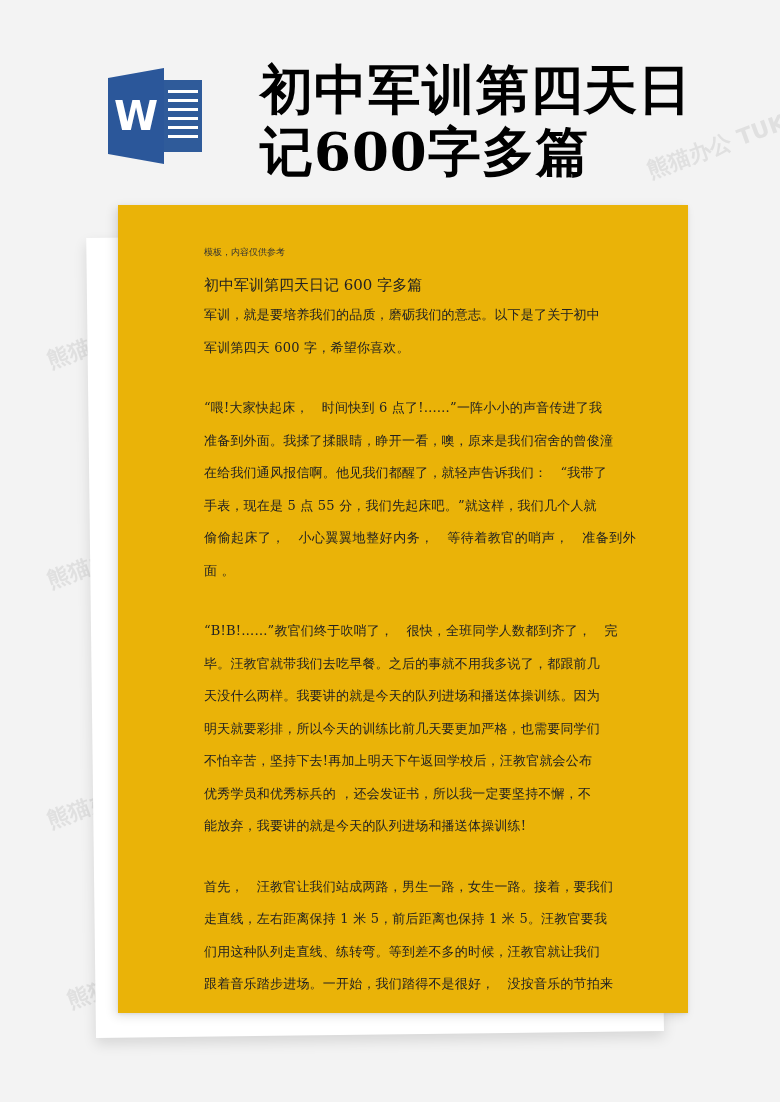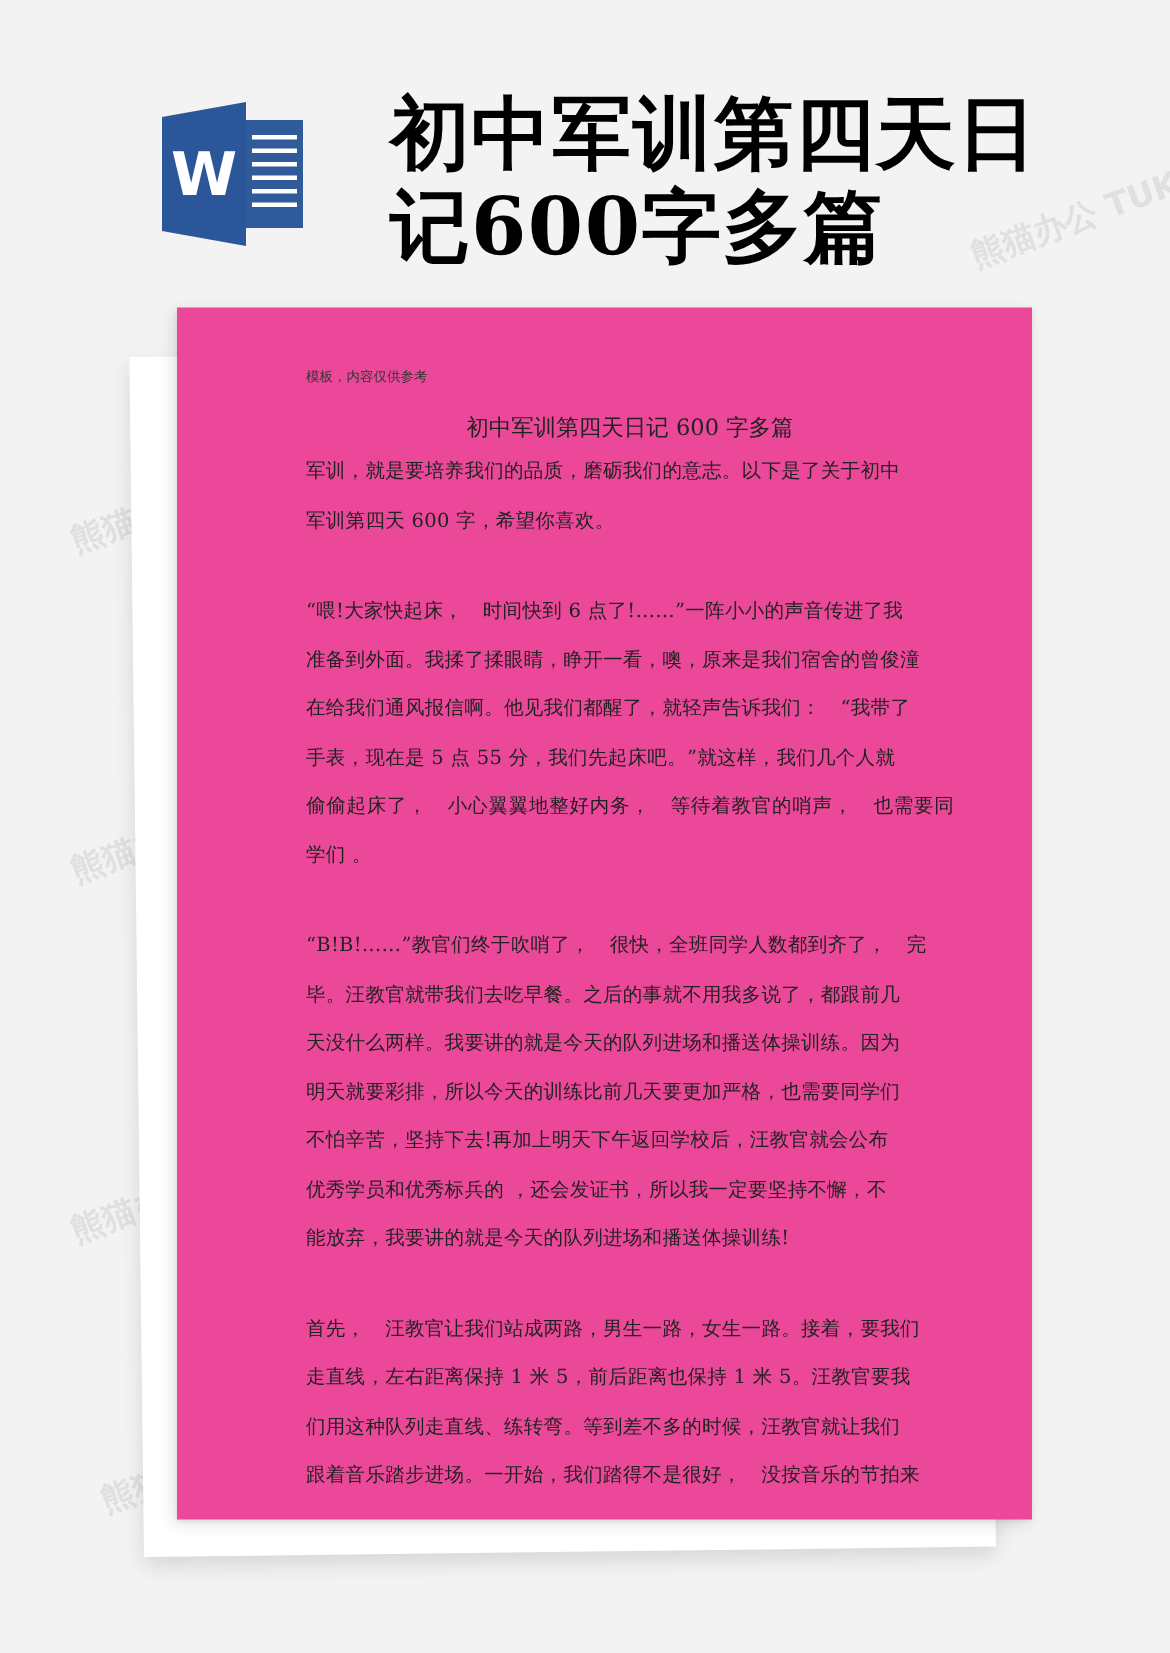--- a/index.html
+++ b/index.html
@@ -30,32 +30,32 @@
     }
     .sheet-back {
       position: absolute; left: 96px; top: 238px; width: 568px; height: 800px;
       background: #fff;
       box-shadow: 0 6px 14px rgba(0,0,0,0.12);
       transform: rotate(-0.7deg);
       transform-origin: left bottom;
     }
     .sheet {
       position: absolute; left: 118px; top: 205px; width: 570px; height: 808px;
-      background: #ec4899;
+      background: #eab308;
       box-shadow: -3px 3px 10px rgba(0,0,0,0.12), 0 1px 3px rgba(0,0,0,0.08);
     }
     .page-content {
       position: absolute; left: 86px; top: 40px; width: 432px;
       color: #222;
     }
     .note {
       font-size: 9px; color: #333; line-height: 14px;
     }
     .doc-title {
-      text-align: center; font-size: 15px; margin-top: 16px; line-height: 20px;
+      font-size: 15px; margin-top: 16px; line-height: 20px;
       color: #222;
     }
     .para {
       font-size: 13px; line-height: 32.5px; margin: 0; letter-spacing: 0.2px;
       text-align: justify;
     }
     .para.first { margin-top: 4px; }
     .gap { height: 28px; }
   </style>
 </head>
@@ -101,21 +101,21 @@
       <p class="para first">军训，就是要培养我们的品质，磨砺我们的意志。以下是了关于初中</p>
       <p class="para">军训第四天 600 字，希望你喜欢。</p>
     </div>
     <div class="gap"></div>
 
     <div>
       <p class="para">“喂!大家快起床，　时间快到 6 点了!……”一阵小小的声音传进了我</p>
       <p class="para">准备到外面。我揉了揉眼睛，睁开一看，噢，原来是我们宿舍的曾俊潼</p>
       <p class="para">在给我们通风报信啊。他见我们都醒了，就轻声告诉我们：　“我带了</p>
       <p class="para">手表，现在是 5 点 55 分，我们先起床吧。”就这样，我们几个人就</p>
-      <p class="para">偷偷起床了，　小心翼翼地整好内务，　等待着教官的哨声，　也需要同学们 。</p>
+      <p class="para">偷偷起床了，　小心翼翼地整好内务，　等待着教官的哨声，　准备到外面 。</p>
     </div>
     <div class="gap"></div>
 
     <div>
       <p class="para">“B!B!……”教官们终于吹哨了，　很快，全班同学人数都到齐了，　完</p>
       <p class="para">毕。汪教官就带我们去吃早餐。之后的事就不用我多说了，都跟前几</p>
       <p class="para">天没什么两样。我要讲的就是今天的队列进场和播送体操训练。因为</p>
       <p class="para">明天就要彩排，所以今天的训练比前几天要更加严格，也需要同学们</p>
       <p class="para">不怕辛苦，坚持下去!再加上明天下午返回学校后，汪教官就会公布</p>
       <p class="para">优秀学员和优秀标兵的 ，还会发证书，所以我一定要坚持不懈，不</p>

